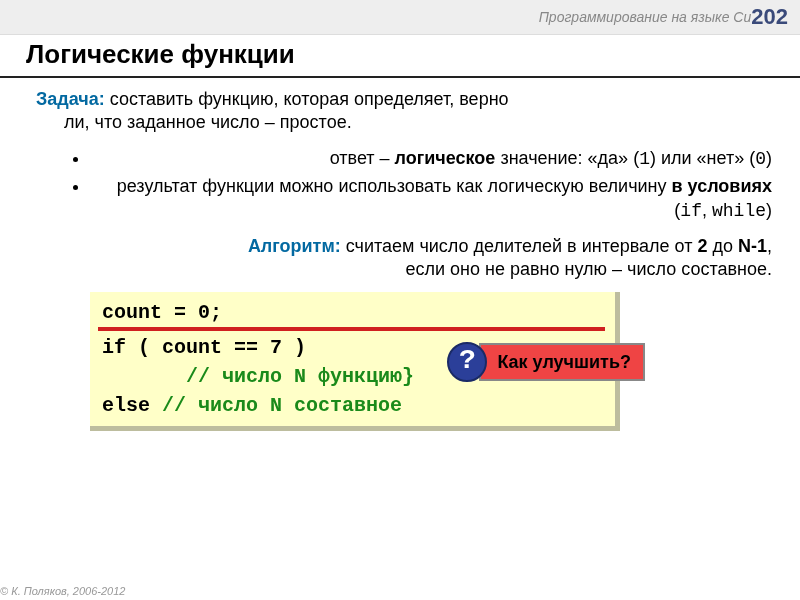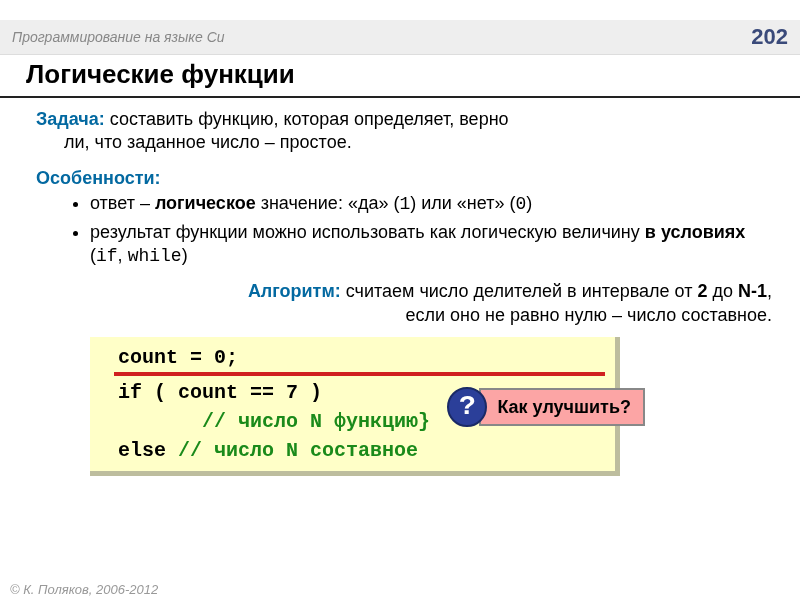--- a/index.html
+++ b/index.html
@@ -7,27 +7,26 @@
     width: 800px; height: 600px;
     font-family: Arial, sans-serif;
     background: #fff;
     position: relative;
     overflow: hidden;
   }
   .header {
     background: #eee;
     padding: 4px 12px;
     display: flex;
-    justify-content: space-between;
+    justify-content: flex-end;
     align-items: center;
     font-style: italic;
     color: #888;
     font-size: 14px;
     border-bottom: 1px solid #ddd;
-    margin-top: 20px;
   }
   .page-num {
     font-weight: bold;
     color: #3a4a7a;
     font-style: normal;
     font-size: 22px;
   }
   .content { padding: 0 0px 0 0px ; }
   h1 {
     font-size: 26px;
@@ -42,30 +41,30 @@
     line-height: 1.3;
   }
   .task-label, .feat-label, .algo-label {
     color: #0369a1;
     font-weight: bold;
   }
   .task { margin-bottom: 12px; }
   .task .cont { display:block; padding-left: 28px; }
   .features { margin-bottom: 12px; }
   ul.feats { list-style: disc; padding-left: 54px; margin-top: 2px; }
-  ul.feats li { margin-bottom: 4px; }
+  ul.feats li { margin-bottom: 4px; text-align: right; }
   .algo { margin-bottom: 10px; text-align: right; }
   .algo .cont { display:block; padding-left: 28px; }
   .code-block {
     background: #ffffc8;
     border-right: 5px solid #bdbd9e;
     border-bottom: 5px solid #bdbd9e;
     margin-left: 90px;
     width: 530px;
-    padding: 6px 12px 6px 28px;
+    padding: 6px 12px 6px 12px;
     font-family: "Courier New", monospace;
     font-size: 20px;
     font-weight: bold;
     line-height: 1.45;
     position: relative;
   }
   .loop-box {
     border: 2px solid #d02020;
     padding: 0px 4px;
     margin: 0px -2px 2px -4px;
@@ -86,55 +85,54 @@
     font-size: 28px;
     font-weight: bold;
     display: flex;
     align-items: center;
     justify-content: center;
     margin-right: -8px;
     z-index: 2;
     border: 2px solid #1a2a66;
   }
   .callout-box {
-    background: #fca5a5;
+    background: #ef4444;
     border: 2px solid #888;
     padding: 4px 12px 4px 16px;
     font-family: Arial, sans-serif;
     font-weight: bold;
     font-size: 18px;
     white-space: nowrap;
   }
   .footer {
     position: absolute;
-    bottom: 3px; left: 10px;
+    bottom: 3px; left: 0;
     color: #999;
     font-style: italic;
-    font-size: 13px;
+    font-size: 11px;
   }
 </style>
 </head>
 <body>
 
 <div class="header">
   <span>Программирование на языке Си</span>
   <span class="page-num">202</span>
 </div>
 
 <div class="content">
   <h1>Логические функции</h1>
 
   <div class="body-text">
     <div class="task">
       <span class="task-label">Задача:</span><span> составить функцию, которая определяет, верно</span>
       <span class="cont">ли, что заданное число – простое.</span>
     </div>
 
     <div class="features">
-      <span class="feat-label">Особенности:</span>
       <ul class="feats">
         <li>
           <span>ответ – </span><b>логическое</b><span> значение: «да» (</span><span style="font-family:'Courier New',monospace">1</span><span>) или «нет» (</span><span style="font-family:'Courier New',monospace">0</span><span>)</span>
         </li>
         <li>
           <span>результат функции можно использовать как логическую величину </span><b>в условиях</b><span> (</span><span style="font-family:'Courier New',monospace">if</span><span>,  </span><span style="font-family:'Courier New',monospace">while</span><span>)</span>
         </li>
       </ul>
     </div>
 

